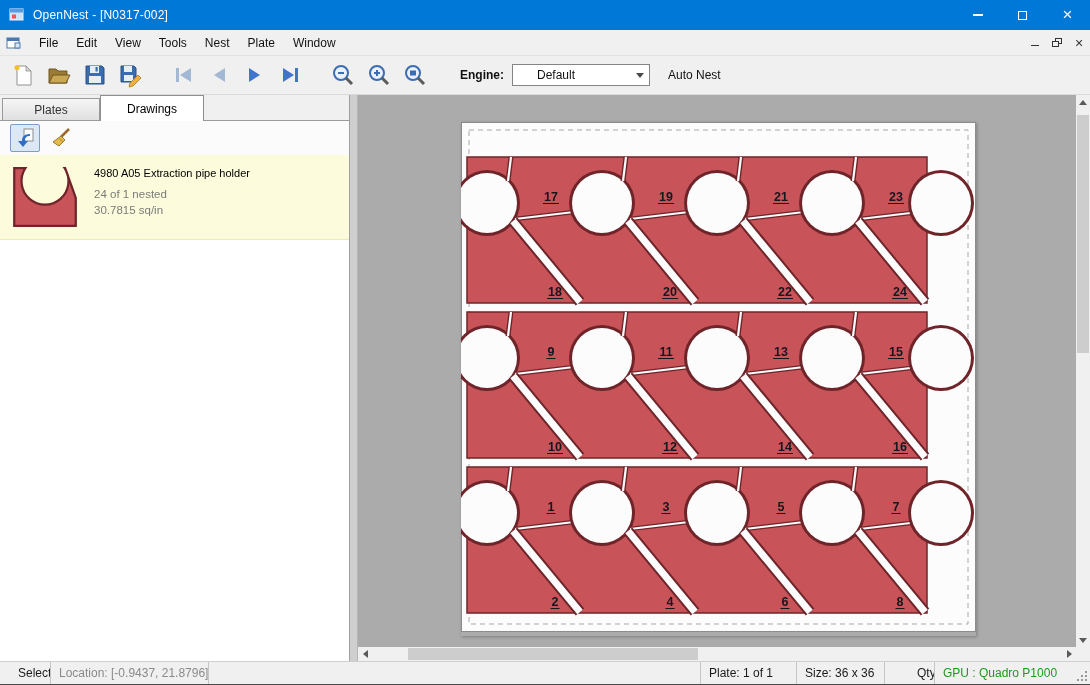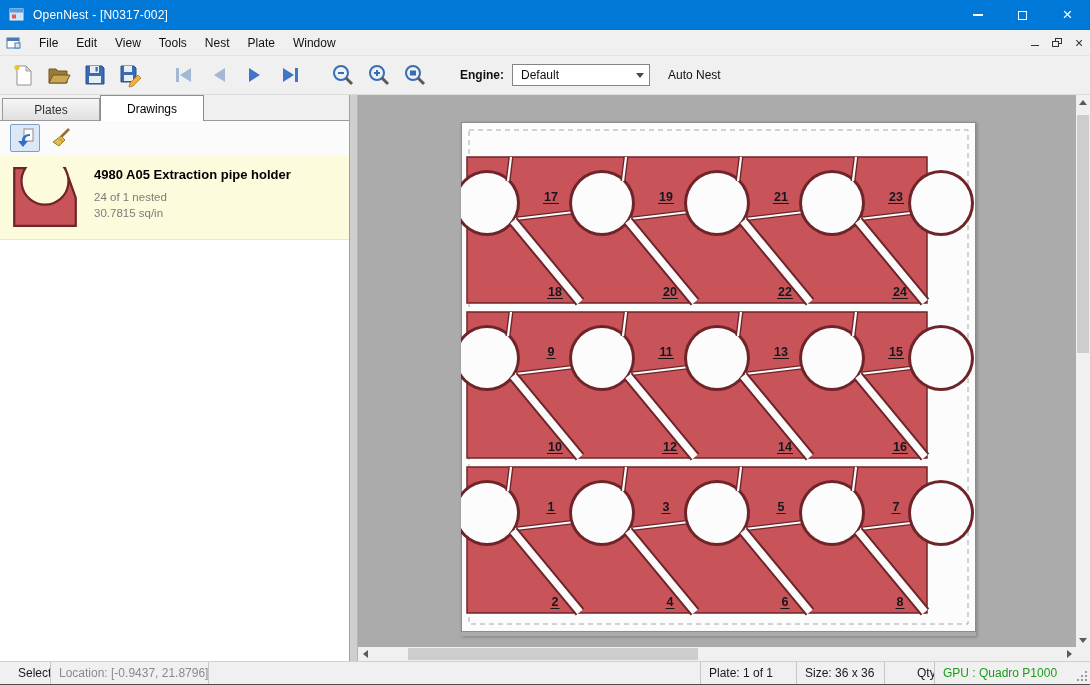--- a/index.html
+++ b/index.html
@@ -40,42 +40,42 @@
   .mdi-restore .b2{position:absolute;bottom:0;left:0;width:7px;height:6px;border:1px solid #333;background:#f0f0f0;}
   .mdi-ctrl .x{font-size:14px;line-height:1;}
 
   
   .toolbar{height:39px;background:#f0f0f0;display:flex;align-items:center;flex:none;
     border-bottom:1px solid #dadada;padding-left:6px;}
   .tb-btn{width:34px;height:34px;display:flex;align-items:center;justify-content:center;flex:none;margin-right:2px;}
   .tb-gap{width:16px;flex:none;}
   .engine-label{font-size:12px;font-weight:bold;color:#111;margin:0 8px 0 26px;}
   .combo{width:138px;height:22px;background:#fff;border:1px solid #848484;display:flex;align-items:center;
-    font-size:12px;color:#111;padding-left:8px;position:relative;}
+    font-size:12px;color:#111;padding-left:24px;position:relative;}
   .combo .arrow{position:absolute;right:5px;top:8px;width:0;height:0;
     border-left:4px solid transparent;border-right:4px solid transparent;border-top:5px solid #4a4a4a;}
   .autonest{font-size:12px;color:#111;margin-left:18px;}
 
   
   .content{flex:1;display:flex;min-height:0;}
   .left-panel{width:350px;flex:none;background:#fff;border-right:1px solid #a0a0a0;display:flex;flex-direction:column;}
   .tabstrip{height:26px;background:#f0f0f0;border-bottom:1px solid #9a9a9a;display:flex;align-items:flex-end;padding-left:2px;flex:none;}
   .tab{font-size:12px;padding:0 10px;display:flex;align-items:center;justify-content:center;}
   .tab.inactive{height:22px;width:98px;background:linear-gradient(#f6f6f6,#e0e0e0);
     border:1px solid #9a9a9a;border-bottom:none;color:#333;}
   .tab.active{height:26px;width:104px;background:#fff;border:1px solid #8e8e8e;border-bottom:none;
     position:relative;top:1px;z-index:2;color:#000;}
   .subtoolbar{height:34px;background:#fbfbfb;display:flex;align-items:center;padding-left:10px;flex:none;}
   .p-btn{width:30px;height:28px;display:flex;align-items:center;justify-content:center;margin-right:6px;}
   .p-btn.toggled{background:#dce8f6;border:1px solid #7d9ec6;border-radius:2px;}
   .drawing-list{flex:1;background:#fff;overflow:hidden;}
   .drawing-item{display:flex;gap:16px;background:var(--selection-bg);padding:8px 10px 10px 12px;border-bottom:1px solid #eceab9;}
   .drawing-thumb{flex:none;margin-top:2px;}
   .drawing-meta{padding-top:4px;}
-  .drawing-title{font-size:13px;font-weight:bold;color:#000;margin-bottom:7px;}
+  .drawing-title{font-size:11px;font-weight:normal;color:#000;margin-bottom:7px;}
   .drawing-sub{font-size:11.5px;color:#7b7b7b;line-height:16px;}
 
   .splitter{width:8px;flex:none;background:#cfcfcf;border-right:1px solid #b5b5b5;}
 
   .canvas-col{flex:1;display:flex;flex-direction:column;min-width:0;}
   .canvas{flex:1;background:var(--canvas-bg);position:relative;overflow:hidden;}
   .plate-wrap{position:absolute;left:103px;top:27px;box-shadow:1px 1px 3px rgba(0,0,0,.25);}
 
   
   .hscroll{height:14px;background:#f0f0f0;position:relative;flex:none;}

